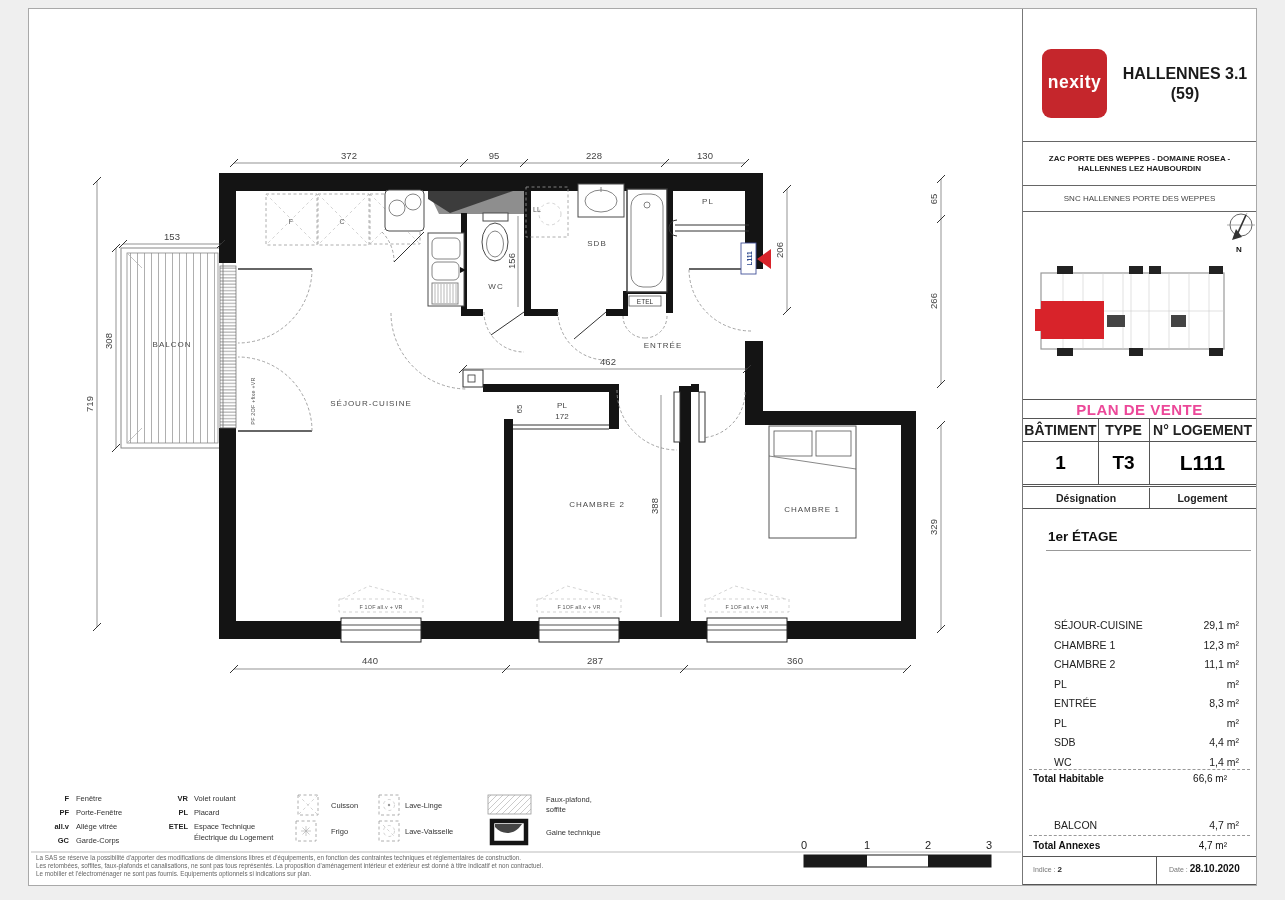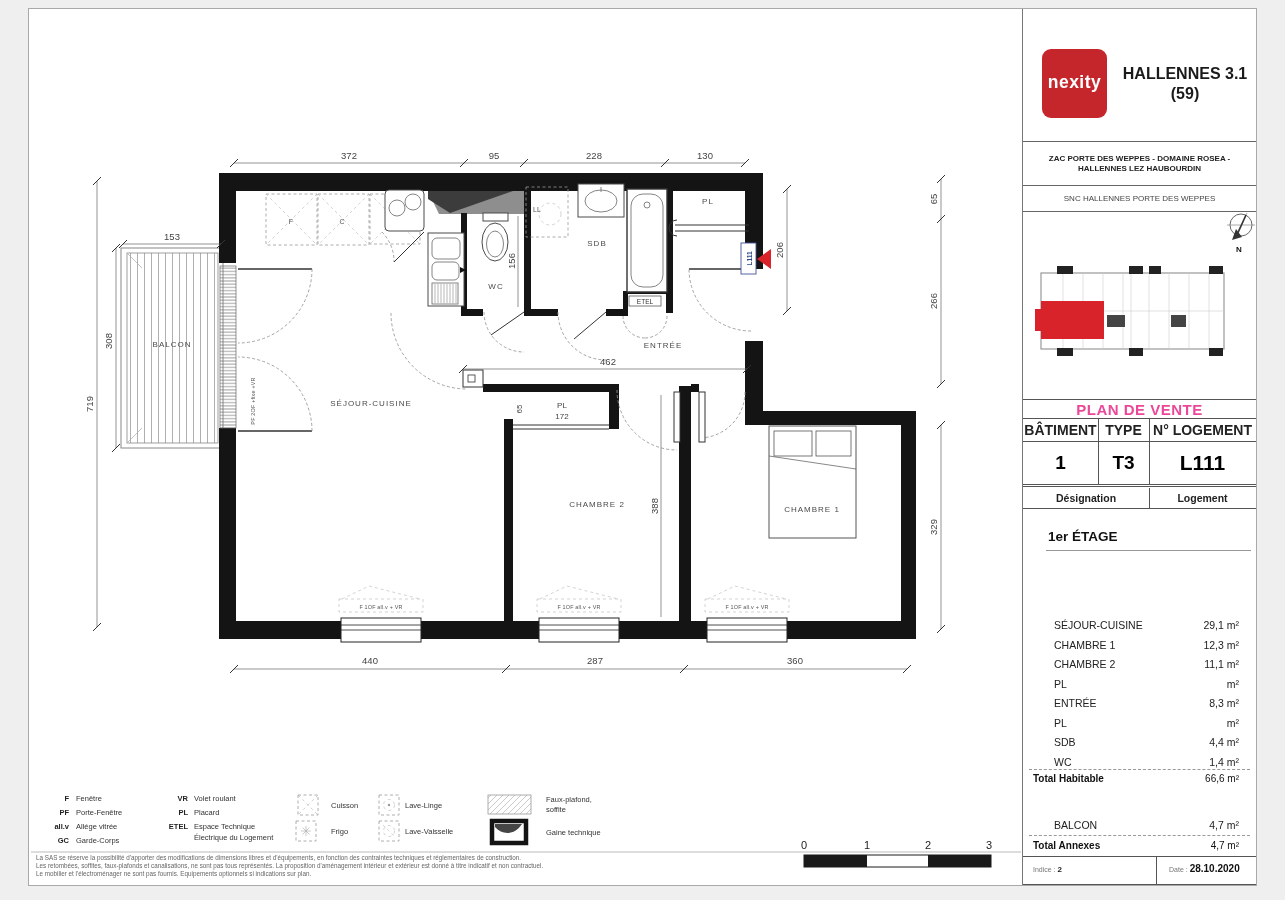--- a/index.html
+++ b/index.html
@@ -50,21 +50,21 @@
   .floor{position:absolute;left:25px;top:520px;font-size:13.5px;font-weight:bold;color:#111;letter-sp
          acing:.3px;}
   .floor-ul{position:absolute;left:23px;top:541px;width:205px;border-top:1px solid #999;}
   .srows{position:absolute;left:0;top:607px;width:233px;}
   .srow{position:relative;height:19.5px;font-size:10.5px;color:#222;}
   .srow .lb{position:absolute;left:31px;top:3px;}
   .srow .vl{position:absolute;right:17px;top:3px;}
   .dashsep{position:absolute;left:6px;width:221px;border-top:1px dashed #999;}
   .totrow{position:absolute;left:0;width:233px;height:16px;font-size:10px;color:#111;}
   .totrow .lb{position:absolute;left:10px;top:1px;font-weight:bold;}
-  .totrow .vl{position:absolute;right:17px;top:1px;}
+  .totrow .vl{position:absolute;right:29px;top:1px;}
   .balcrow{position:absolute;left:0;top:810px;width:233px;height:14px;font-size:10.5px;color:#222;}
   .balcrow .lb{position:absolute;left:31px;}
   .balcrow .vl{position:absolute;right:17px;}
   .footrow{position:absolute;left:0;top:847px;width:233px;height:29px;border-top:1px solid #555;border-bottom:1px solid #555;box-sizing:border-box;}
   .footrow .vd{position:absolute;left:133px;top:0;height:100%;border-left:1px solid #555;}
   .indice{position:absolute;left:10px;top:8px;font-size:7px;color:#777;}
   .indice b{font-size:8px;color:#222;}
   .datecell{position:absolute;left:146px;top:6px;font-size:7px;color:#777;}
   .datecell b{font-size:10px;color:#111;}
 </style>

